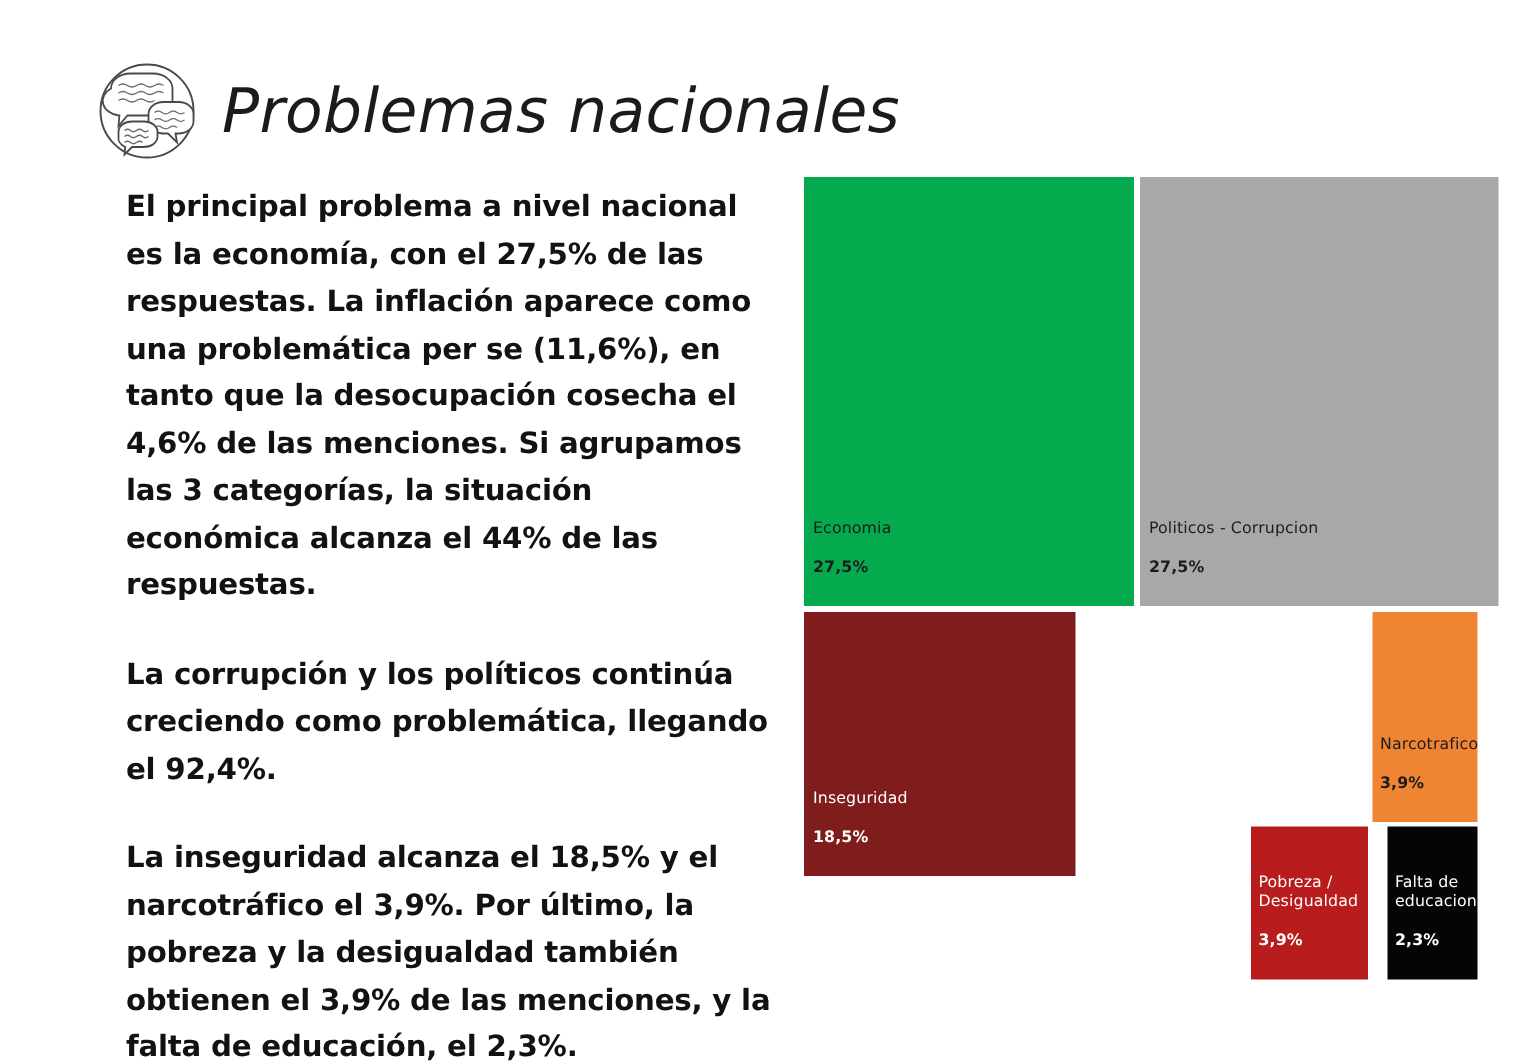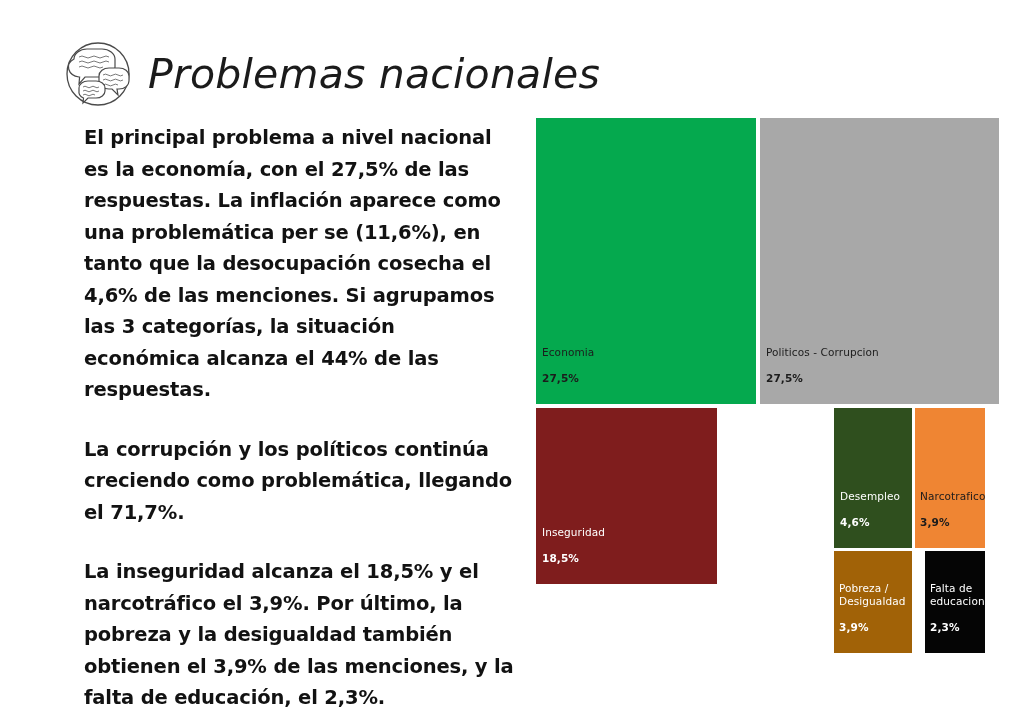--- a/index.html
+++ b/index.html
@@ -121,21 +121,21 @@
       <path d="M21 49 q2 -1.6 4 0 t4 0 t4 0 t4 0" fill="none" stroke="#6a6a6a" stroke-width="0.9"></path>
       <path d="M21 53 q2 -1.6 4 0 t4 0 t4 0 t4 0" fill="none" stroke="#6a6a6a" stroke-width="0.9"></path>
       <path d="M21 57 q2 -1.6 4 0 t4 0 t4 0" fill="none" stroke="#6a6a6a" stroke-width="0.9"></path>
     </svg>
   </span>
   <div id="page-title">Problemas nacionales</div>
 </div>
 
 <div id="text-column">
   <p class="para">El principal problema a nivel nacional es la economía, con el 27,5% de las respuestas. La inflación aparece como una problemática per se (11,6%), en tanto que la desocupación cosecha el 4,6% de las menciones. Si agrupamos las 3 categorías, la situación económica alcanza el 44% de las respuestas.</p>
-  <p class="para">La corrupción y los políticos continúa creciendo como problemática, llegando el 71,7%.</p>
+  <p class="para">La corrupción y los políticos continúa creciendo como problemática, llegando el 92,4%.</p>
   <p class="para">La inseguridad alcanza el 18,5% y el narcotráfico el 3,9%. Por último, la pobreza y la desigualdad también obtienen el 3,9% de las menciones, y la falta de educación, el 2,3%.</p>
 </div>
 
 <div id="treemap">
 
   <div class="tile" style="left: 0px; top: 0px; width: 220px; height: 286px; background: rgb(5, 169, 78);">
     <div class="tile-label lbl-dark" style="color: rgb(28, 28, 28);">
       <span class="nm">Economia</span>
       <span class="pct">27,5%</span>
     </div>
@@ -149,35 +149,29 @@
   </div>
 
   <div class="tile" style="left: 0px; top: 290px; width: 181px; height: 176px; background: #7f1d1d;">
     <div class="tile-label lbl-light" style="color: rgb(255, 255, 255);">
       <span class="nm">Inseguridad</span>
       <span class="pct">18,5%</span>
     </div>
   </div>
 
 
-  <div class="tile" style="left: 298px; top: 290px; width: 78px; height: 140px; background: rgb(47, 79, 30);">
-    <div class="tile-label lbl-light" style="color: rgb(255, 255, 255);">
-      <span class="nm">Desempleo</span>
-      <span class="pct">4,6%</span>
-    </div>
-  </div>
 
   <div class="tile tile-narrow" style="left: 379px; top: 290px; width: 70px; height: 140px; background: rgb(239, 133, 51);">
     <div class="tile-label lbl-dark" style="color: rgb(28, 28, 28);">
       <span class="nm">Narcotrafico</span>
       <span class="pct">3,9%</span>
     </div>
   </div>
 
-  <div class="tile tile-narrow" style="left: 298px; top: 433px; width: 78px; height: 102px; background: #a16207;">
+  <div class="tile tile-narrow" style="left: 298px; top: 433px; width: 78px; height: 102px; background: #b91c1c;">
     <div class="tile-label lbl-light" style="color: rgb(255, 255, 255);">
       <span class="nm">Pobreza / Desigualdad</span>
       <span class="pct">3,9%</span>
     </div>
   </div>
 
   <div class="tile tile-narrow" style="left: 389px; top: 433px; width: 60px; height: 102px; background: rgb(5, 5, 5); padding-left: 16px;">
     <div class="tile-label lbl-light" style="color: rgb(255, 255, 255);">
       <span class="nm">Falta de educacion</span>
       <span class="pct">2,3%</span>

